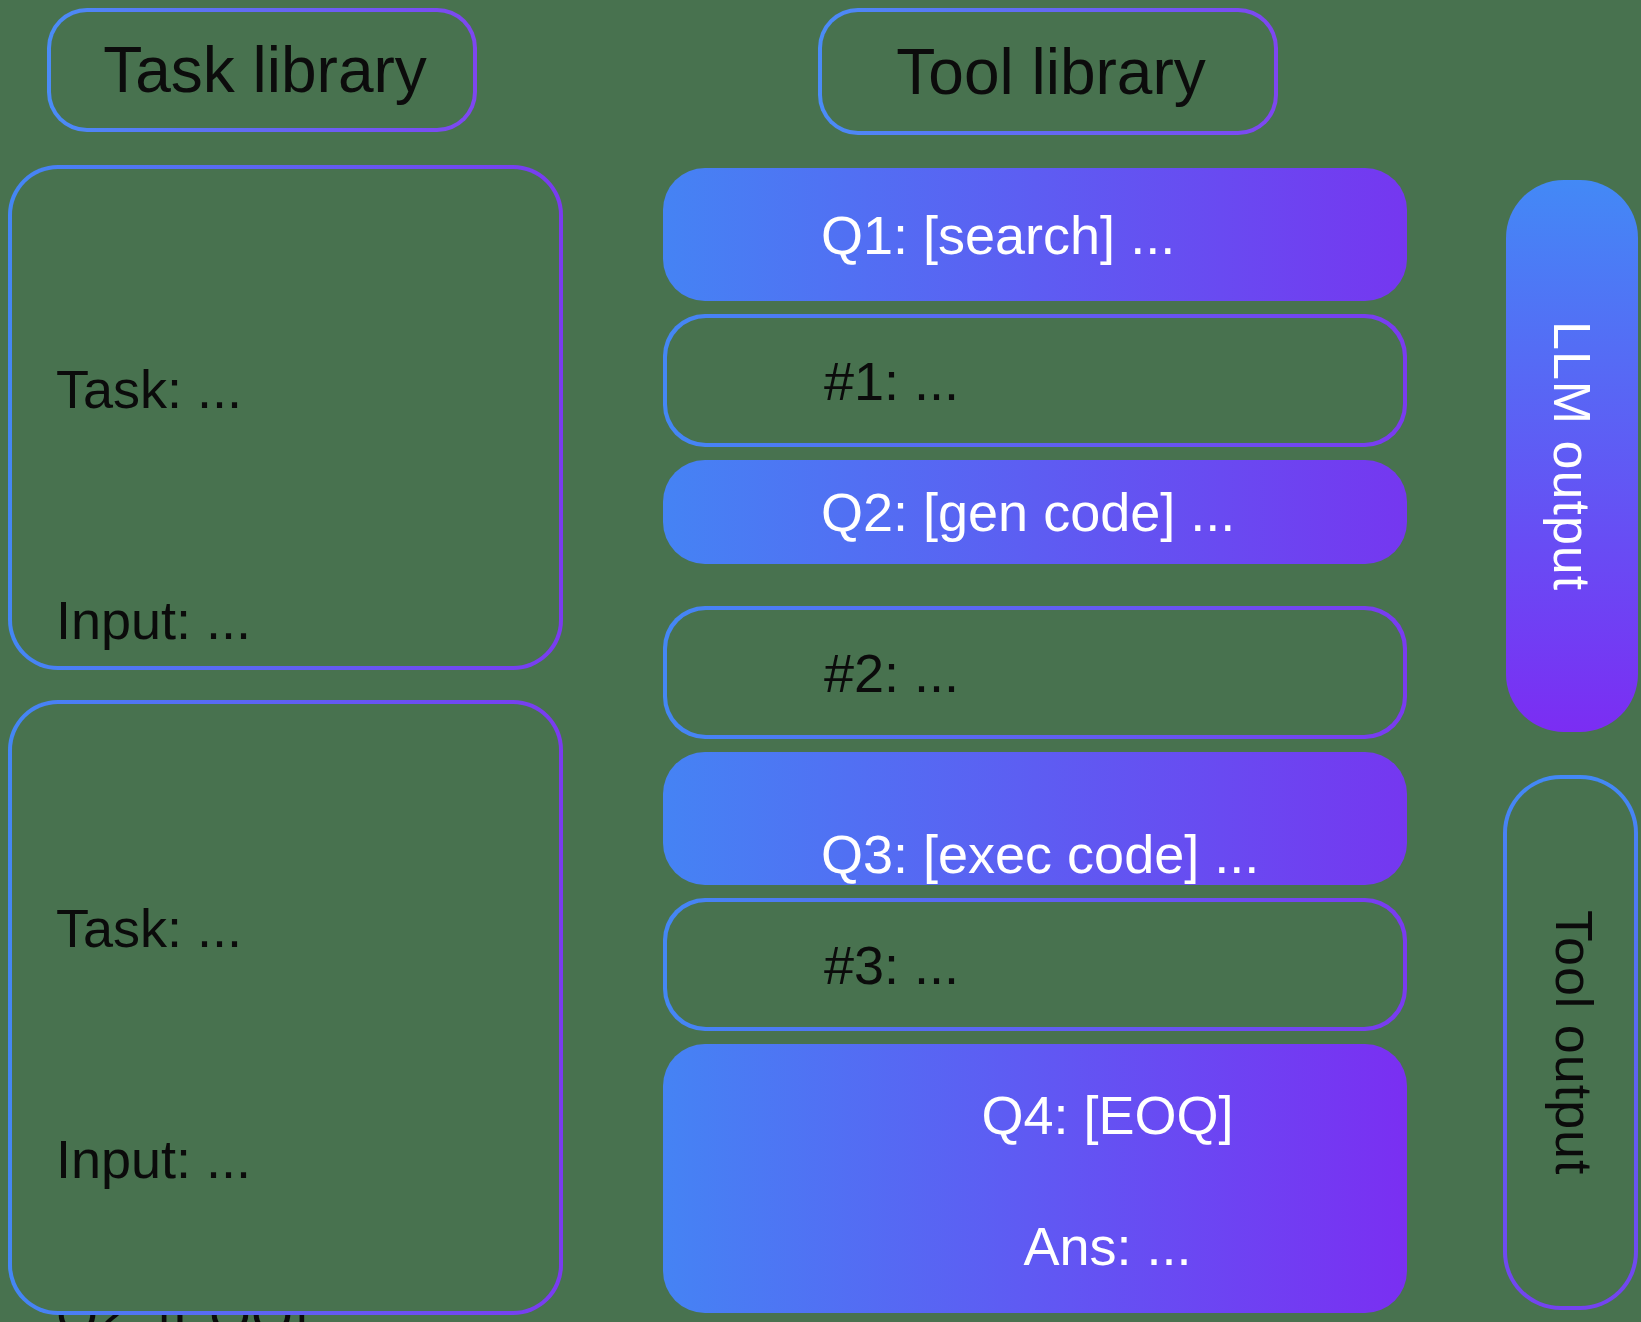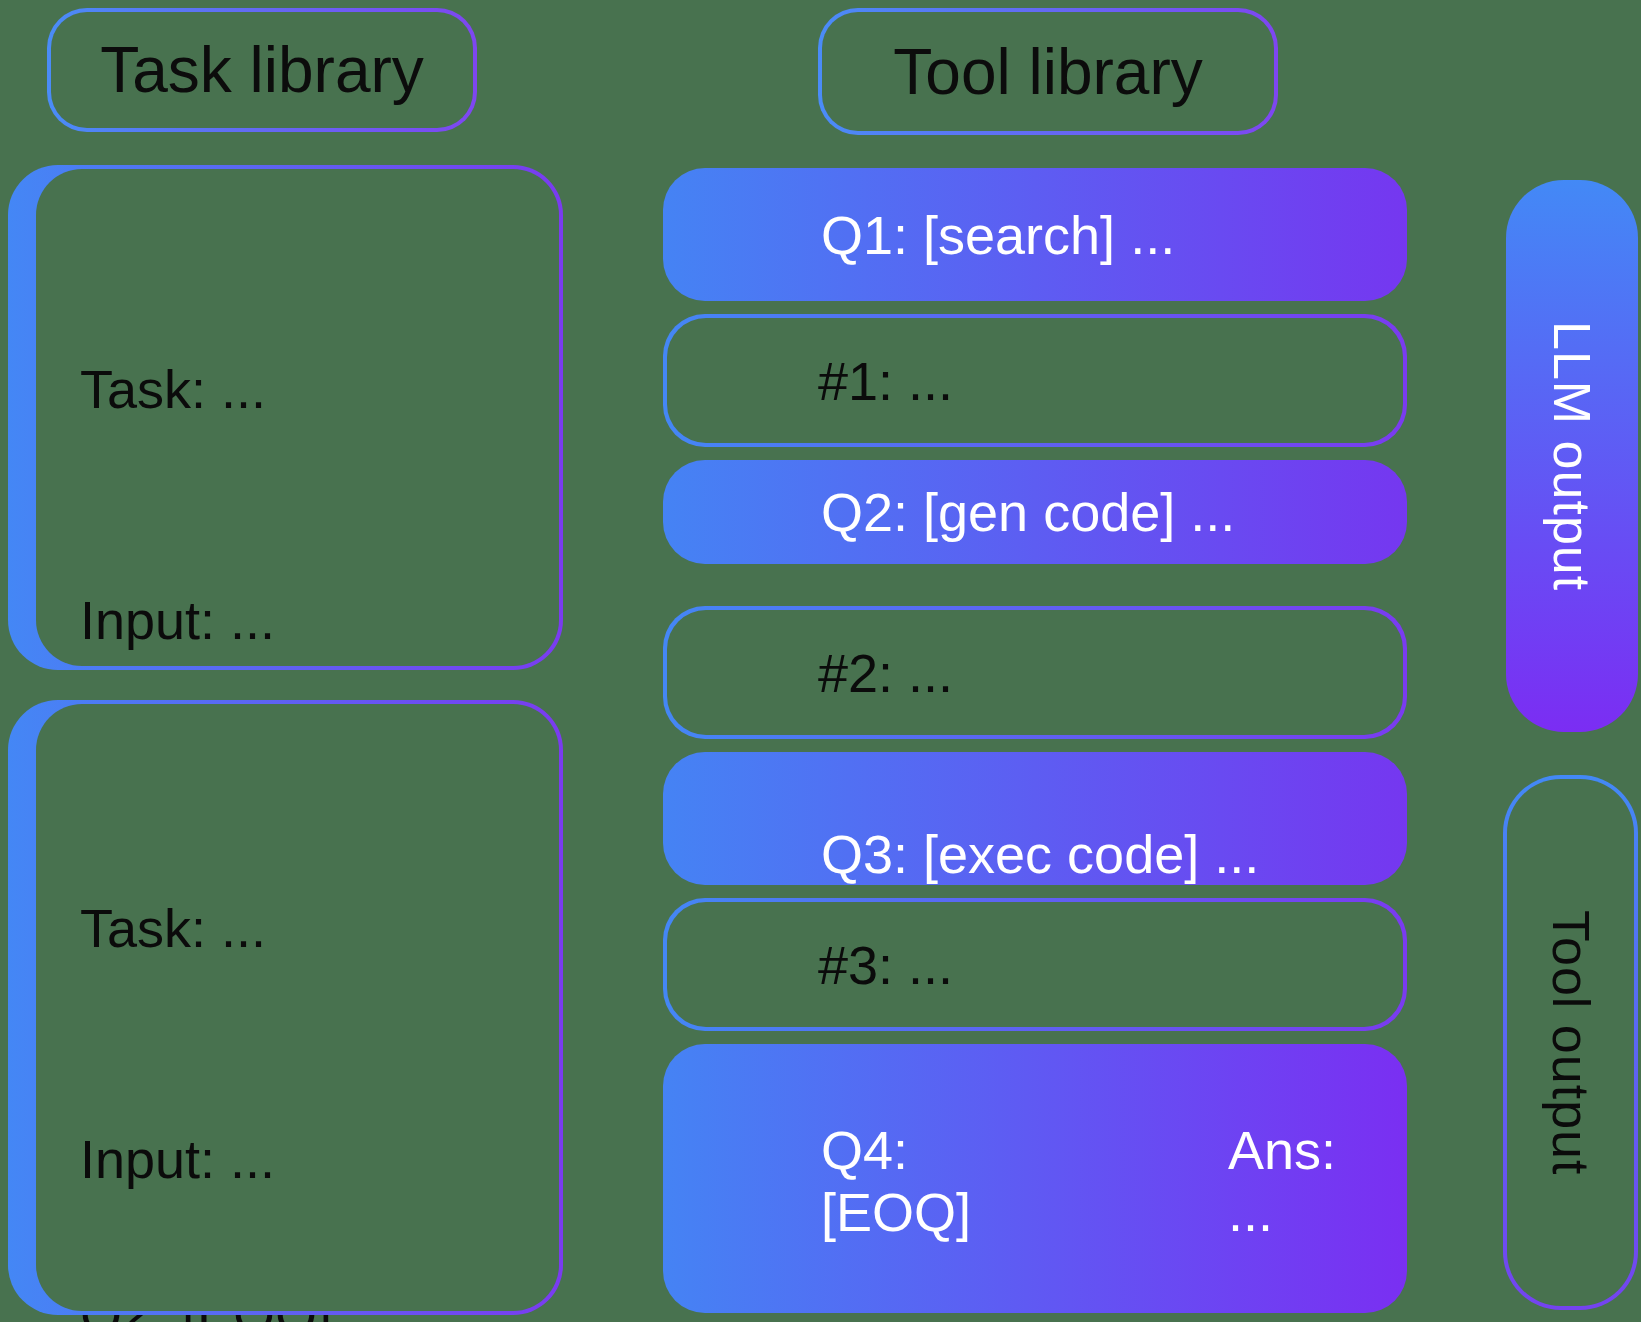--- a/index.html
+++ b/index.html
@@ -5,42 +5,42 @@
   html,body{margin:0;padding:0;background:#48724F;}
   .canvas{
     position:relative;
     width:1641px;height:1322px;
     background:#48724F;
     font-family:"Liberation Sans", sans-serif;
     overflow:hidden;
   }
   
   .gb{position:absolute;}
-  .gb .gb-in{position:absolute;inset:4px;background:#48724F;}
+  .gb .gb-in{position:absolute;inset:4px;background:#48724F;padding-left:6px;}
   
   .hdr{border-radius:40px;background:linear-gradient(90deg,#4a8cf7,#7e46f1);}
   .hdr .gb-in{border-radius:36px;display:flex;align-items:center;justify-content:center;}
   .hdr-label{font-size:64px;color:#0c0c0c;letter-spacing:0px;}
   
   .card{border-radius:50px;background:linear-gradient(90deg,#4487f5,#7a3bf0);}
-  .card .gb-in{border-radius:46px;margin-left:24px;}
+  .card .gb-in{border-radius:46px;}
   .card-lines{position:absolute;left:44px;top:28px;right:10px;color:#0b0b0b;
     font-size:54px;line-height:77px;white-space:pre;}
   .card2 .card-lines{top:32px;}
   
   .mid{position:absolute;left:663px;width:744px;border-radius:42px;}
   .mid-fill{display:flex;align-items:center;
     background:linear-gradient(90deg,#4583f4,#7537f0);}
   .mid-fill .step-label{color:#ffffff;}
   .step-label{font-size:54px;font-weight:300;letter-spacing:0px;}
   .mid-out{background:linear-gradient(90deg,#4487f5,#7a3bf0);}
   .mid-out .gb-in{border-radius:39px;display:flex;align-items:center;}
   .mid-out .step-label{color:#0b0b0b;padding-left:151px;}
   .mid-fill .step-label{padding-left:158px;}
-  .q4{display:flex;justify-content:space-between;
+  .q4{display:flex;flex-direction:column;justify-content:space-between;
     padding:40px 13px 36px 0;box-sizing:border-box;
     background:linear-gradient(90deg,#4583f4,#7a2ff2);}
   
   .vpill-fill{position:absolute;border-radius:58px;
     background:linear-gradient(180deg,#4389f6,#7b2df3);
     display:flex;align-items:center;justify-content:center;}
   .vpill-out{border-radius:58px;background:linear-gradient(180deg,#4389f6,#7443f0);}
   .vpill-out .gb-in{border-radius:54px;display:flex;align-items:center;justify-content:center;}
   .vtext{writing-mode:vertical-rl;font-size:52px;letter-spacing:1px;}
   .vtext.white{color:#ffffff;}

